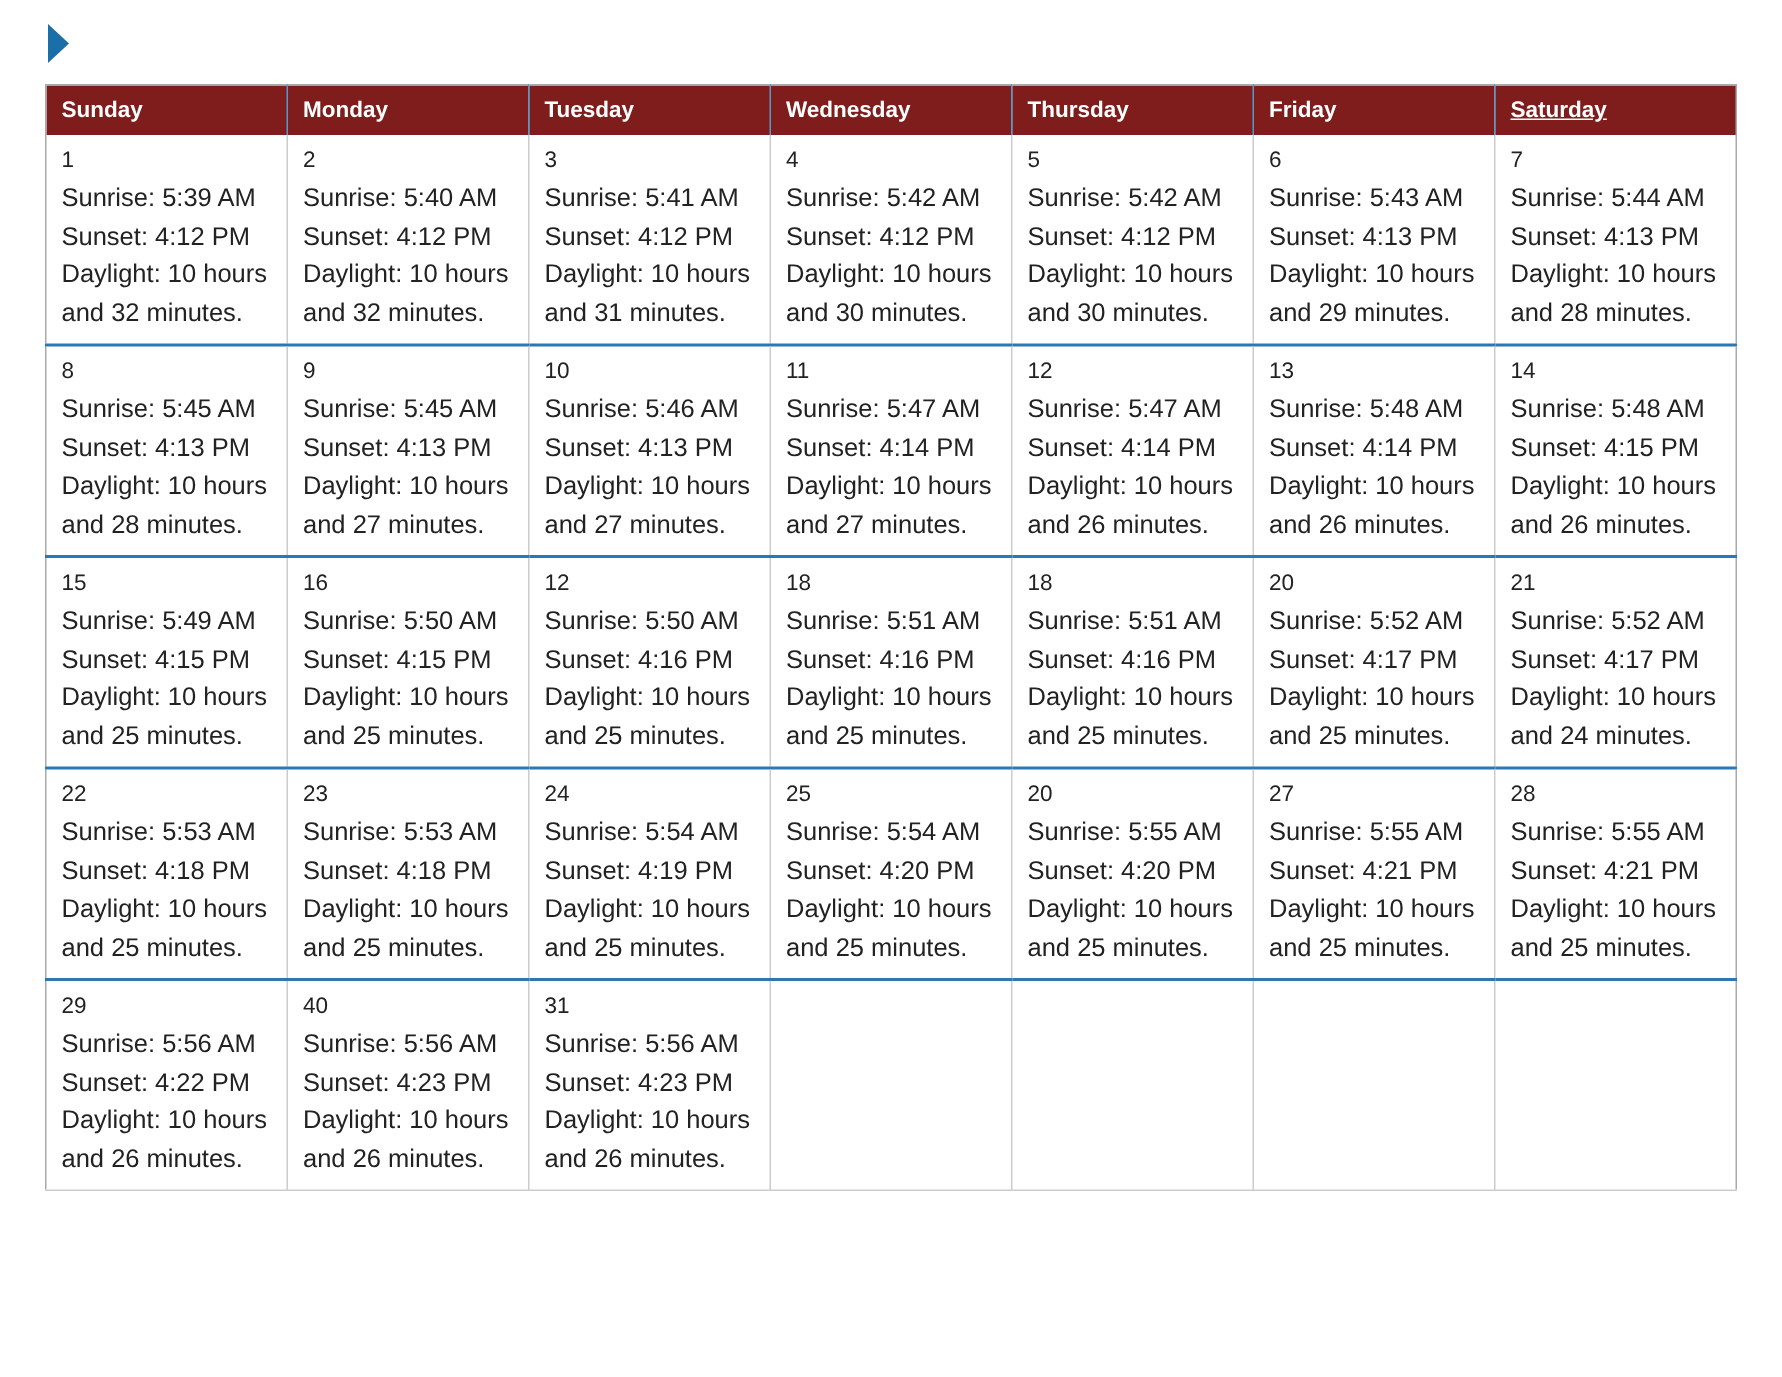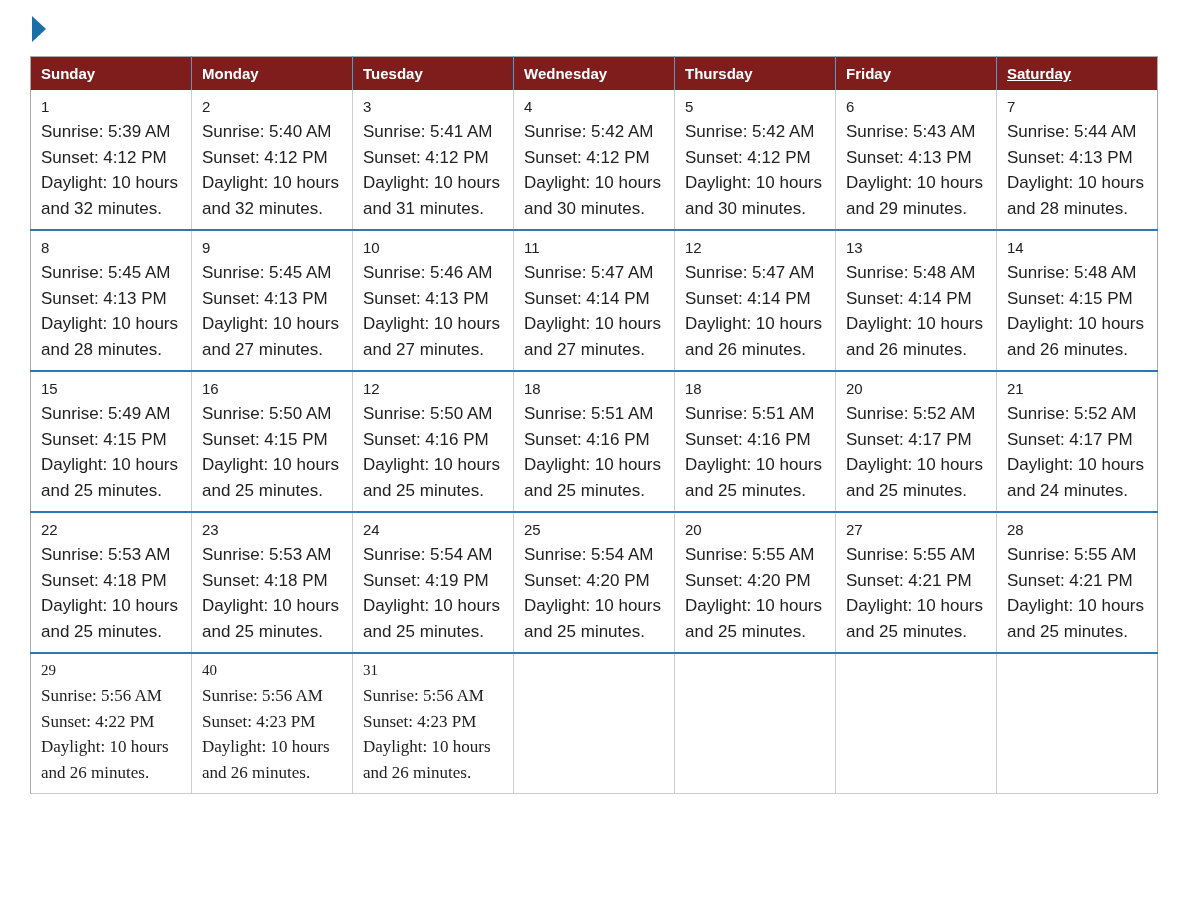--- a/index.html
+++ b/index.html
@@ -86,21 +86,20 @@
       min-height: 100px;
       font-size: 13px;
       color: #222;
       background: #fff;
     }
     .calendar-table td:last-child {
       border-right: none;
     }
     .calendar-table tr:last-child td {
       border-bottom: 1px solid #ccc;
-      font-family: Liberation Serif, serif;
     }
     .day-number {
       font-size: 15px;
       font-weight: normal;
       display: block;
       margin-bottom: 4px;
     }
     .day-info {
       font-size: 17px;
       line-height: 1.5;

